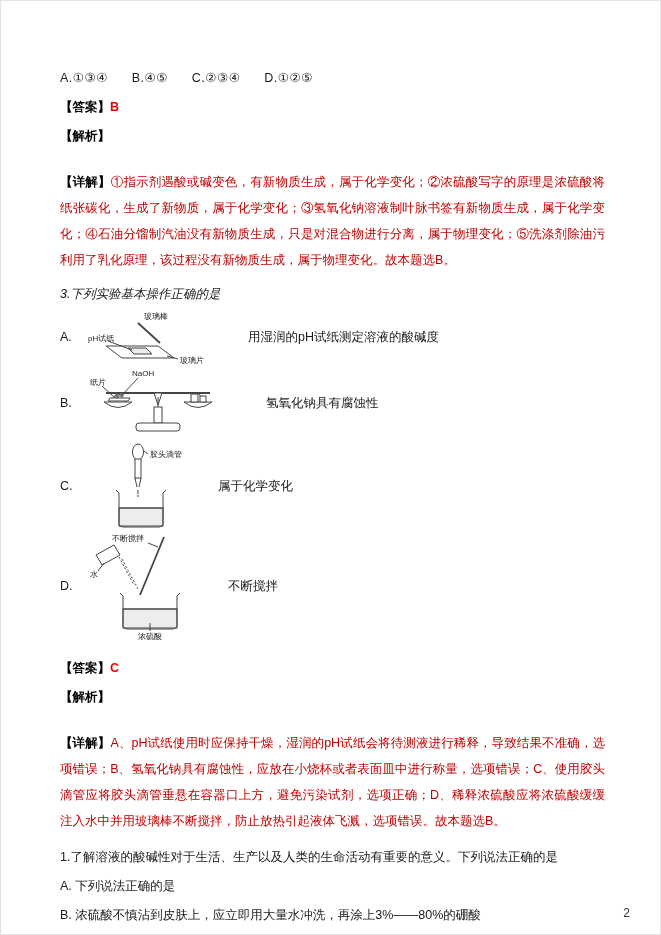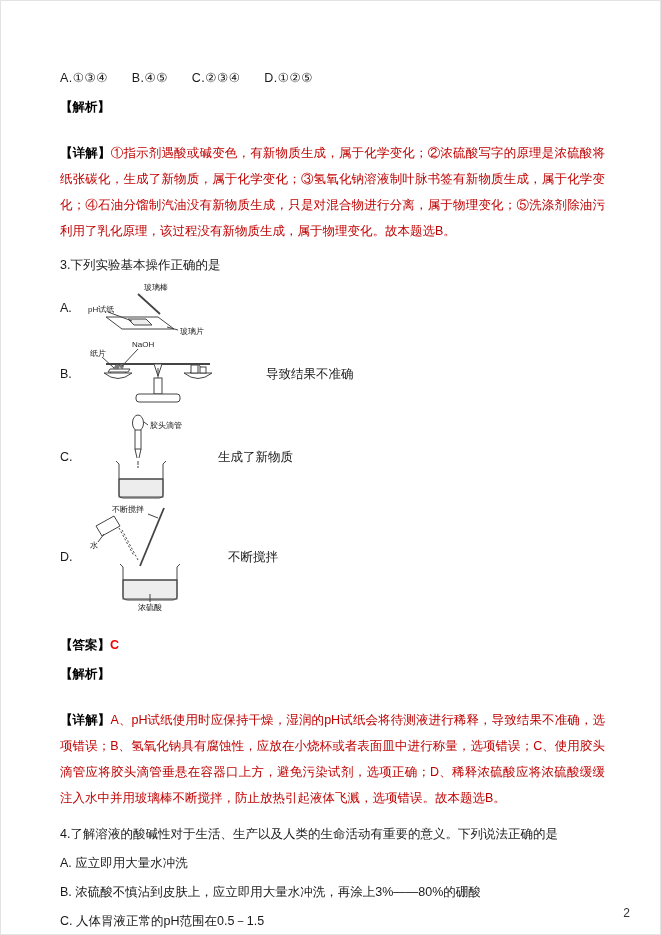--- a/index.html
+++ b/index.html
@@ -14,21 +14,21 @@
   }
   .content{
     position:absolute;left:59px;top:64px;width:545px;
   }
   .para{margin:0 0 3px 0;font-size:12.5px;line-height:26px;}
   .choices{white-space:pre-wrap;letter-spacing:.5px;}
   .detail{text-align:justify;margin-top:20px;}
   .blabel{font-weight:bold;color:#000;}
   .ans-red{color:var(--answer-red,#f00000);font-weight:bold;}
   .detail-red{color:var(--detail-red,#c00000);}
-  .stem{margin-top:8px;}
+  .stem{margin-top:8px;font-style:italic;}
   .q4stem{margin-top:10px;}
   .opt{display:flex;align-items:center;gap:10px;margin:1px 0;}
   .opt-label{font-size:12.5px;flex:0 0 18px;align-self:center;}
   .opt-caption{font-size:12.5px;}
   .diag line,.diag path,.diag rect,.diag ellipse,.diag circle,.diag polyline{
     stroke:#444;fill:none;stroke-width:1;
   }
   .diag .fw{fill:#fff;}
   .diag .fl{fill:#ededed;}
   .diag .fd{fill:#777;stroke:none;}
@@ -41,20 +41,21 @@
   }
 </style>
 </head>
 <body>
 
 <div class="page">
   <div class="content">
 
     <p class="para choices">A.①③④      B.④⑤      C.②③④      D.①②⑤</p>
 
+    <p class="para"><span class="blabel">【答案】</span><span class="ans-red">B</span></p>
 
     <p class="para"><span class="blabel">【解析】</span></p>
 
     <p class="para detail"><span class="blabel">【详解】</span><span class="detail-red">①指示剂遇酸或碱变色，有新物质生成，属于化学变化；②浓硫酸写字的原理是浓硫酸将纸张碳化，生成了新物质，属于化学变化；③氢氧化钠溶液制叶脉书签有新物质生成，属于化学变化；④石油分馏制汽油没有新物质生成，只是对混合物进行分离，属于物理变化；⑤洗涤剂除油污利用了乳化原理，该过程没有新物质生成，属于物理变化。故本题选B。</span></p>
 
     <p class="para stem">3.下列实验基本操作正确的是</p>
 
     <div class="opt">
       <span class="opt-label">A.</span>
       <svg class="diag" width="150" height="54" viewBox="0 0 150 54">
@@ -64,20 +65,21 @@
         <g>
           <path class="fw" d="M18 36 L70 36 L86 48 L34 48 Z"></path>
           <path class="fl" d="M40 38 L58 38 L64 44 L46 44 Z"></path>
         </g>
         <line x1="20" y1="31" x2="44" y2="40"></line>
         <line x1="90" y1="49" x2="79" y2="46"></line>
         <text x="56" y="9">玻璃棒</text>
         <text x="0" y="31">pH试纸</text>
         <text x="92" y="53">玻璃片</text>
       </svg>
+      <span class="opt-caption">用湿润的pH试纸测定溶液的酸碱度</span>
     </div>
 
     <div class="opt">
       <span class="opt-label">B.</span>
       <svg class="diag" width="168" height="76" viewBox="0 0 168 76">
         <g>
           <line class="thick" x1="18" y1="28" x2="122" y2="28"></line>
           <path class="fw" d="M66 28 L74 28 L70 40 Z"></path>
           <line x1="70" y1="32" x2="70" y2="52"></line>
           <rect class="fw" x="66" y="42" width="8" height="16"></rect>
@@ -96,42 +98,42 @@
           <line x1="110" y1="28" x2="118" y2="37"></line>
           <path class="fw" d="M96 37 Q110 48 124 37 Z"></path>
           <rect class="fw" x="103" y="29" width="7" height="8"></rect>
           <rect class="fw" x="112" y="31" width="6" height="6"></rect>
         </g>
         <line x1="14" y1="21" x2="26" y2="32"></line>
         <line x1="50" y1="13" x2="34" y2="30"></line>
         <text x="2" y="20">纸片</text>
         <text x="44" y="11">NaOH</text>
       </svg>
-      <span class="opt-caption">导致结果不准确</span>
+      <span class="opt-caption">氢氧化钠具有腐蚀性</span>
     </div>
 
     <div class="opt">
       <span class="opt-label">C.</span>
       <svg class="diag" width="120" height="88" viewBox="0 0 120 88">
         <g>
           <ellipse class="fw" cx="50" cy="10" rx="5.5" ry="8"></ellipse>
           <rect class="fw" x="47" y="17" width="6" height="19"></rect>
           <path d="M47 36 L49 45 M53 36 L51 45"></path>
           <line x1="50" y1="48" x2="50" y2="52"></line>
           <circle class="fd" cx="50" cy="54" r="1"></circle>
         </g>
         <line x1="60" y1="12" x2="56" y2="9"></line>
         <text x="62" y="15">胶头滴管</text>
         <g>
           <rect class="fl" x="31" y="66" width="44" height="18"></rect>
           <line x1="31" y1="66" x2="75" y2="66"></line>
           <path d="M28 48 L31 51 L31 82 Q31 85 35 85 L71 85 Q75 85 75 82 L75 51 L78 48"></path>
         </g>
       </svg>
-      <span class="opt-caption">生成了新物质</span>
+      <span class="opt-caption">属于化学变化</span>
     </div>
 
     <div class="opt">
       <span class="opt-label">D.</span>
       <svg class="diag" width="130" height="110" viewBox="0 0 130 110">
         <text x="24" y="10">不断搅拌</text>
         <line x1="60" y1="12" x2="70" y2="16"></line>
         <g>
           <line class="thick" x1="76" y1="6" x2="52" y2="64"></line>
         </g>
@@ -146,27 +148,27 @@
           <rect class="fl" x="35" y="78" width="54" height="19"></rect>
           <line x1="35" y1="78" x2="89" y2="78"></line>
           <path d="M32 62 L35 65 L35 94 Q35 98 40 98 L84 98 Q89 98 89 94 L89 65 L92 62"></path>
         </g>
         <line x1="62" y1="100" x2="62" y2="92"></line>
         <text x="50" y="108">浓硫酸</text>
       </svg>
       <span class="opt-caption">不断搅拌</span>
     </div>
 
-    <p class="para" style="margin-top:20px"><span class="blabel">【答案】</span><span class="ans-red">C</span></p>
+    <p class="para" style="margin-top:14px"><span class="blabel">【答案】</span><span class="ans-red">C</span></p>
 
     <p class="para"><span class="blabel">【解析】</span></p>
 
     <p class="para detail"><span class="blabel">【详解】</span><span class="detail-red">A、pH试纸使用时应保持干燥，湿润的pH试纸会将待测液进行稀释，导致结果不准确，选项错误；B、氢氧化钠具有腐蚀性，应放在小烧杯或者表面皿中进行称量，选项错误；C、使用胶头滴管应将胶头滴管垂悬在容器口上方，避免污染试剂，选项正确；D、稀释浓硫酸应将浓硫酸缓缓注入水中并用玻璃棒不断搅拌，防止放热引起液体飞溅，选项错误。故本题选B。</span></p>
 
-    <p class="para q4stem">4.了解溶液的酸碱性对于生活、生产以及人类的生命活动有重要的意义。下列说法正确的是</p>
-    <p class="para">A. 应立即用大量水冲洗</p>
+    <p class="para q4stem">1.了解溶液的酸碱性对于生活、生产以及人类的生命活动有重要的意义。下列说法正确的是</p>
+    <p class="para">A. 下列说法正确的是</p>
     <p class="para">B. 浓硫酸不慎沾到皮肤上，应立即用大量水冲洗，再涂上3%——80%的硼酸</p>
     <p class="para">C. 人体胃液正常的pH范围在0.5－1.5</p>
 
   </div>
 
   <div class="page-number">2</div>
 </div>
 
 </body></html>

